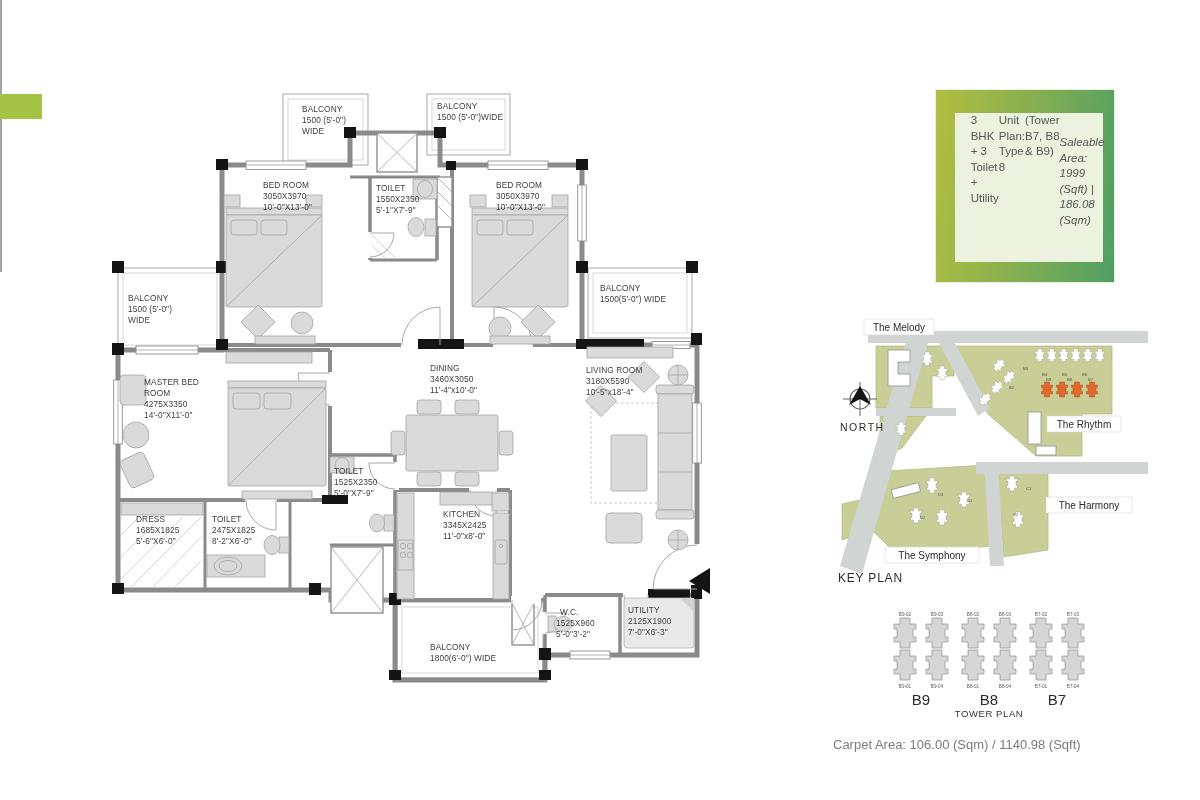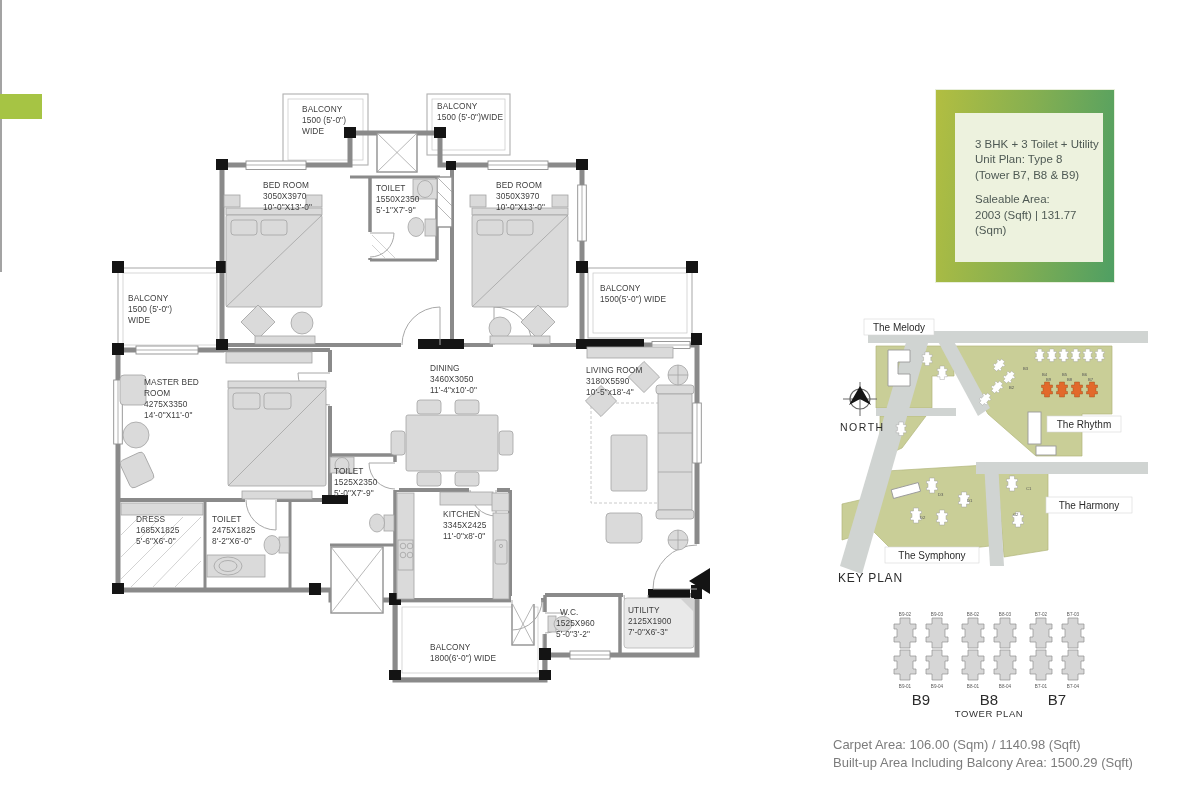--- a/index.html
+++ b/index.html
@@ -8,23 +8,23 @@
   .edge-line{position:absolute;left:0;top:0;width:2px;height:272px;background:#a3a3a3;}
   .accent-bar{position:absolute;left:0;top:94px;width:42px;height:25px;background:#a6c444;}
   .title{position:absolute;left:57px;top:88px;font-size:29px;font-weight:300;
          color:#a6c444;letter-spacing:.5px;}
   .title b{font-weight:700;}
   .fp-svg{position:absolute;left:100px;top:85px;}
   .badge{position:absolute;left:936px;top:90px;width:178px;height:192px;
          background:linear-gradient(97deg,#b2be41 0%,#85af51 50%,#4f9f63 100%);
          outline:1px solid #e8efdb;}
   .badge-inner{position:absolute;left:19px;top:23px;right:11px;bottom:20px;background:#edf2de;
-         display:flex;flex-direction:column;justify-content:center;padding-left:20px;padding-right:3px;
+         display:flex;flex-direction:row;justify-content:center;padding-left:20px;padding-right:3px;
          font-size:11.5px;line-height:15.5px;color:#4e5954;}
-  .badge-block2{margin-top:9px;}
+  .badge-block2{margin-top:22px;font-style:italic;}
   .kp-svg{position:absolute;left:836px;top:316px;}
   .tp-svg{position:absolute;left:883px;top:608px;}
   .footer-areas{position:absolute;left:833px;top:736px;font-size:13px;line-height:17.5px;color:#7c7c7c;}
   svg text{font-family:"Liberation Sans",sans-serif;}
   .rlab{font-size:8.3px;fill:#3d3d3d;letter-spacing:.1px;}
   .furn{fill:#dadada;stroke:#a3a3a3;stroke-width:.8;}
   .furnline{stroke:#a3a3a3;stroke-width:.8;fill:none;}
   .wall{stroke:#8a8a8a;fill:none;}
   .blk{fill:#141414;}
   .arc{stroke:#a8a8a8;stroke-width:1;fill:none;}
@@ -377,21 +377,21 @@
     </g>
   </svg>
 
   <div class="badge">
     <div class="badge-inner">
       <div>3 BHK + 3 Toilet + Utility</div>
       <div>Unit Plan: Type 8</div>
       <div>(Tower B7, B8 &amp; B9)</div>
       <div class="badge-block2">
         <div>Saleable Area:</div>
-        <div>2003 (Sqft) | 131.77 (Sqm)</div>
+        <div>1999 (Sqft) | 186.08 (Sqm)</div>
       </div>
     </div>
   </div>
 
   <svg class="kp-svg" width="315" height="285" viewBox="0 0 315 285">
     <defs>
       <path id="bldgx" d="M11,0 H21 V6 H27 V11 H24 V19 H27 V24 H21 V30 H11 V24 H5 V19 H8 V11 H5 V6 H11 Z"></path>
     </defs>
 
     <g>
@@ -516,16 +516,15 @@
     <g>
       <text class="tp-big" x="38" y="97" text-anchor="middle">B9</text>
       <text class="tp-big" x="106" y="97" text-anchor="middle">B8</text>
       <text class="tp-big" x="174" y="97" text-anchor="middle">B7</text>
     </g>
     <text class="tp-cap" x="106" y="109" text-anchor="middle">TOWER PLAN</text>
   </svg>
 
   <div class="footer-areas">
     <div>Carpet Area: 106.00 (Sqm) / 1140.98 (Sqft)</div>
-    <div>Built-up Area Including Balcony Area: 1500.29 (Sqft)</div>
   </div>
 
 </div>
 
 </body></html>

